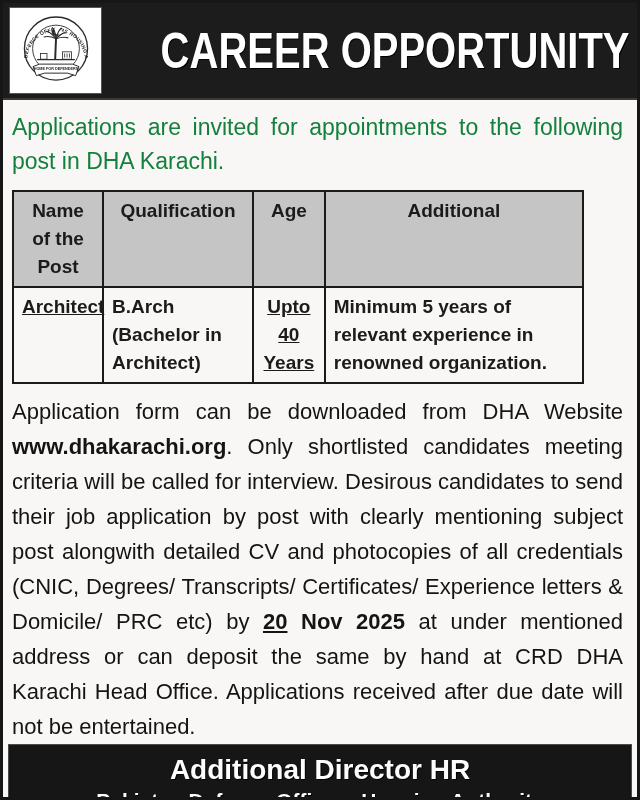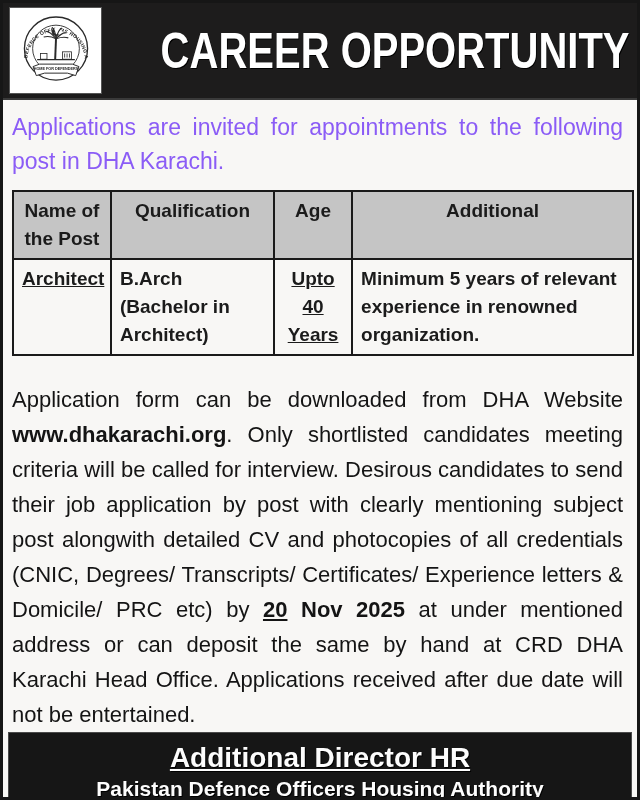--- a/index.html
+++ b/index.html
@@ -46,27 +46,27 @@
     white-space:nowrap;
     text-shadow:1px 1px 0 #000;
   }
   
   .intro {
     margin:0;
     padding:10px 14px 6px 9px;
     font-size:23px;
     line-height:34px;
     text-align:justify;
-    color:#8b5cf6;
+    color:#15803d;
   }
   
   .post-table {
     border-collapse:collapse;
-    margin:6px 9px 16px 9px;
-    width:622px;
+    margin:6px 9px 0 9px;
+    width:572px;
     table-layout:fixed;
   }
   .post-table th, .post-table td {
     border:2px solid #1a1a1a;
     font-weight:bold;
     font-size:19px;
     line-height:28px;
     padding:5px 8px;
     vertical-align:top;
   }
@@ -94,21 +94,21 @@
   .u { text-decoration:underline; }
   
   .footer {
     margin:auto 5px 5px 5px;
     background:#161616;
     color:#fdfdfd;
     text-align:center;
     padding:7px 4px 11px 4px;
     border:1px solid #4a4a4a;
   }
-  .f-title { font-size:28px; font-weight:bold; line-height:36px; text-shadow:1px 1px 0 #000;text-decoration:underline; }
+  .f-title { font-size:28px; font-weight:bold; line-height:36px; text-shadow:1px 1px 0 #000; }
   .f-line  { font-size:21px; font-weight:bold; line-height:26px; text-shadow:1px 1px 0 #000; }
   .seal-text { font-size:6px; font-weight:bold; fill:#222; letter-spacing:0.4px; }
   .ribbon-text { font-size:4.6px; font-weight:bold; fill:#222; }
 </style>
 </head>
 <body>
 
 <div class="page">
 
   <div class="header">

